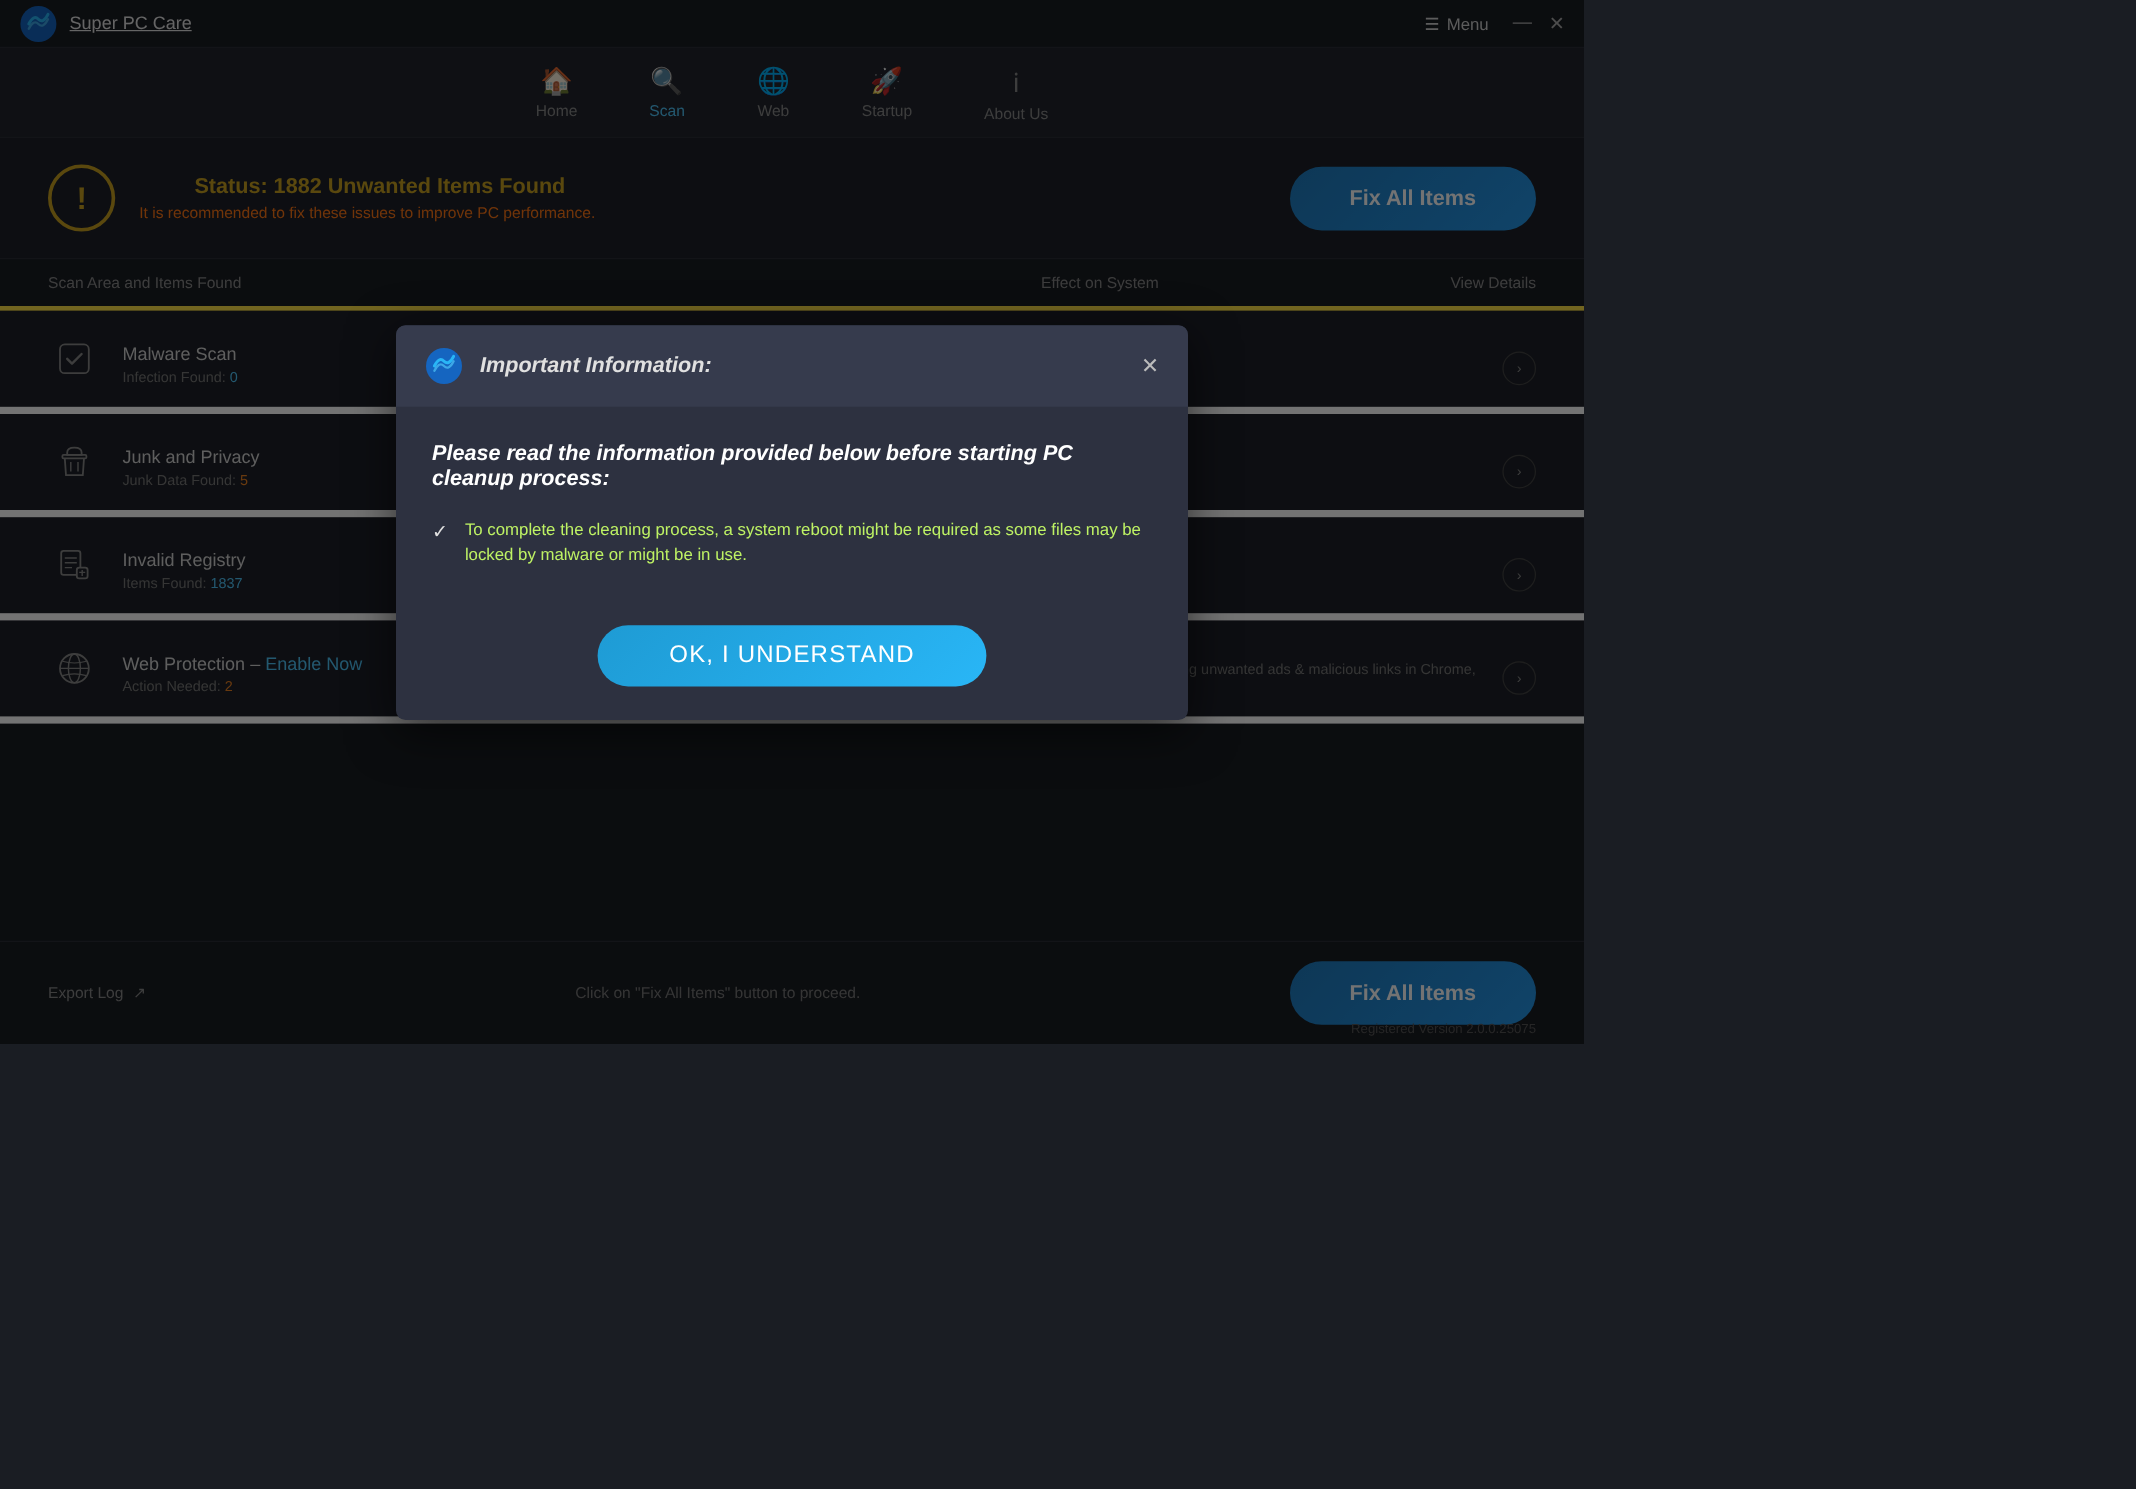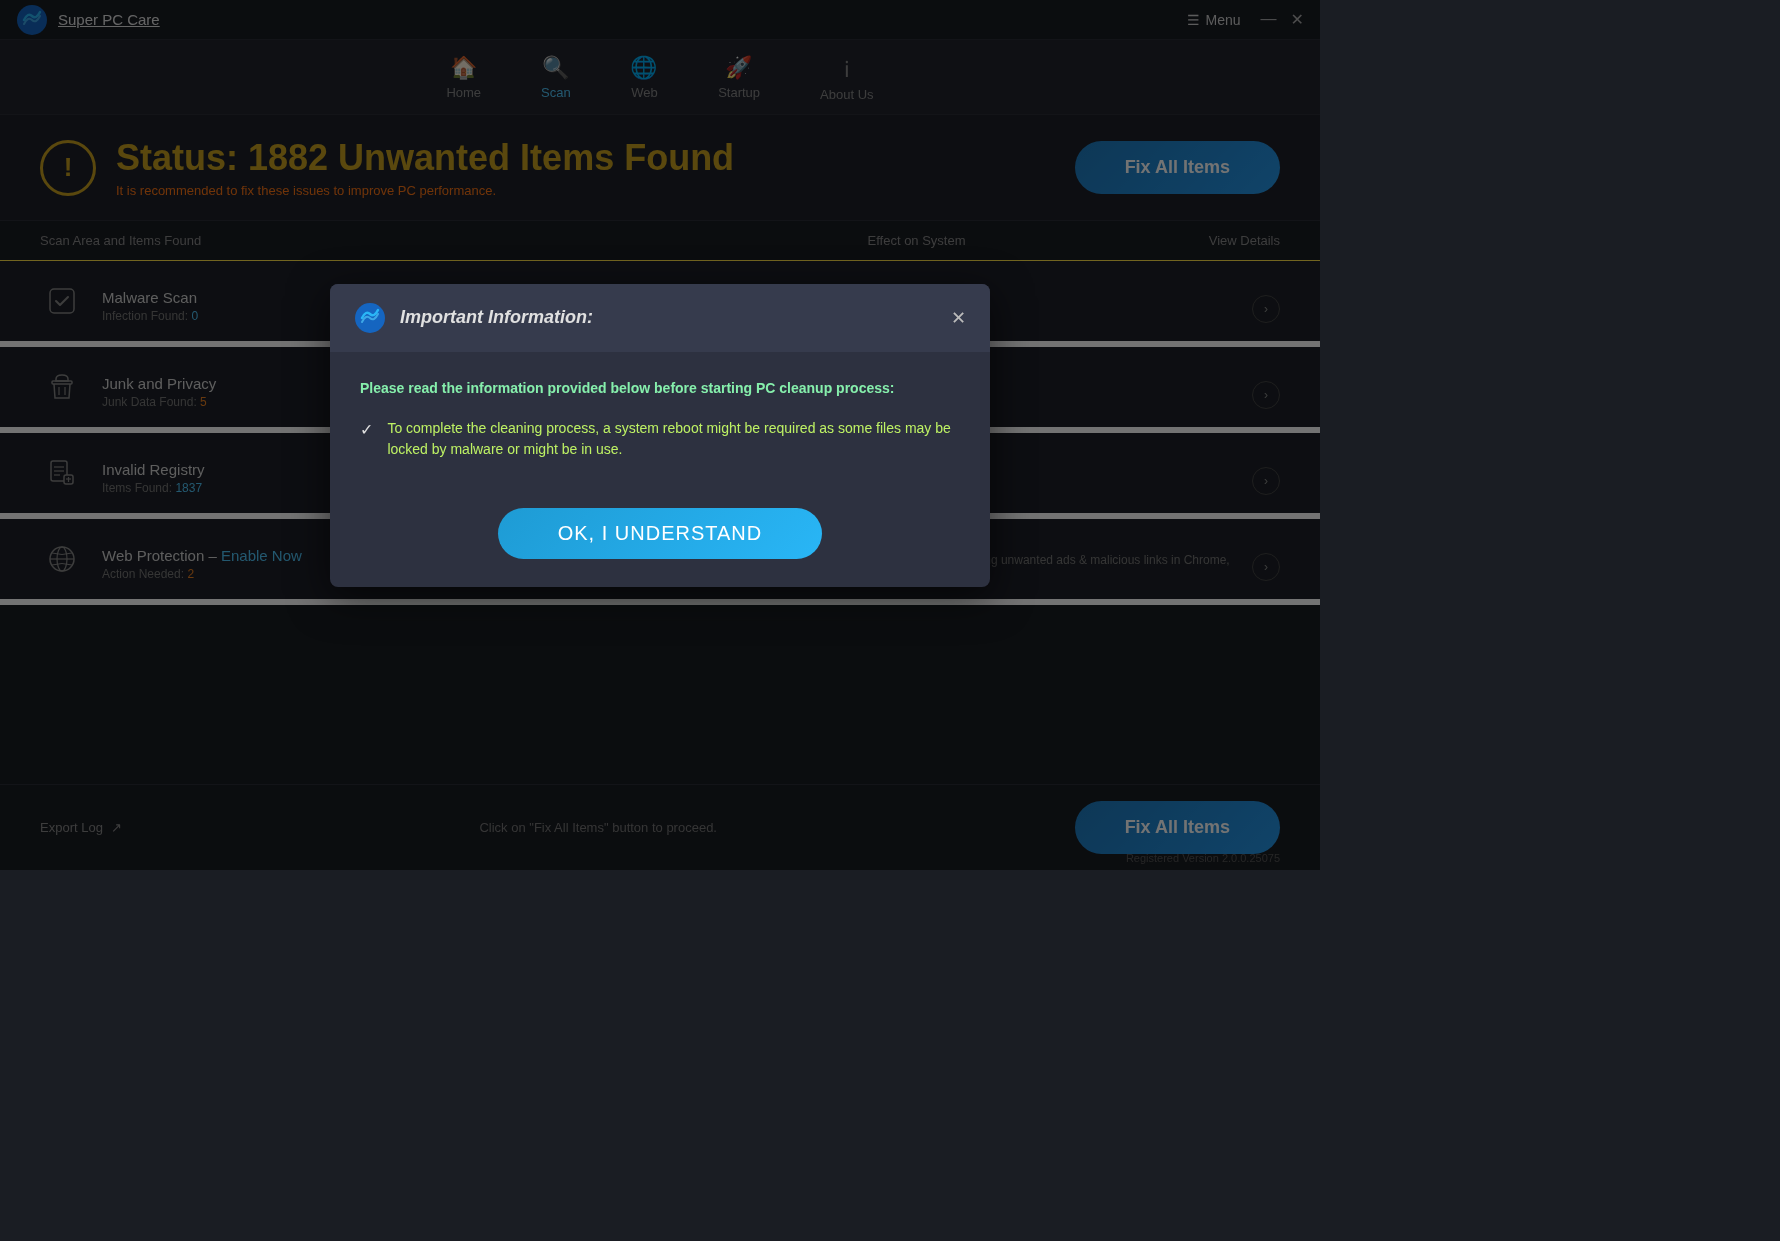--- a/index.html
+++ b/index.html
@@ -107,23 +107,24 @@
       border-radius: 50%;
       display: flex;
       align-items: center;
       justify-content: center;
       color: #c8a020;
       font-size: 26px;
       font-weight: bold;
       flex-shrink: 0;
     }
     .status-text h1 {
-      font-size: 36px;
+      font-size: 18px;
       color: #e0e0e0;
       font-weight: 400;
+      margin-left: 46px;
     }
     .status-text h1 span {
       color: #c8a020;
       font-weight: 600;
     }
     .status-text p {
       color: #f97316;
       font-size: 13px;
       margin-top: 4px;
     }
@@ -138,21 +139,21 @@
       cursor: pointer;
       white-space: nowrap;
     }
 
     
     .table-header {
       background: #1a1d23;
       padding: 12px 40px;
       display: flex;
       align-items: center;
-      border-bottom: 1px solid #fde047;
+      border-bottom: 4px solid #fde047;
       border-top: 1px solid #2a2d35;
       color: #888;
       font-size: 13px;
     }
     .col-scan { flex: 1; }
     .col-effect { flex: 1; text-align: center; }
     .col-view { margin-left: auto; }
 
     
     .scan-items {
@@ -288,23 +289,24 @@
       font-size: 18px;
       cursor: pointer;
       background: none;
       border: none;
       line-height: 1;
     }
     .modal-body {
       padding: 28px 30px;
     }
     .modal-subtitle {
-      color: #86efac;
-      font-size: 14px;
+      color: #ffffff;
+      font-size: 18px;
       font-weight: 700;
+      font-style: italic;
       margin-bottom: 22px;
     }
     .modal-item {
       display: flex;
       align-items: flex-start;
       gap: 14px;
     }
     .check-icon {
       color: #e0e0e0;
       font-size: 16px;

